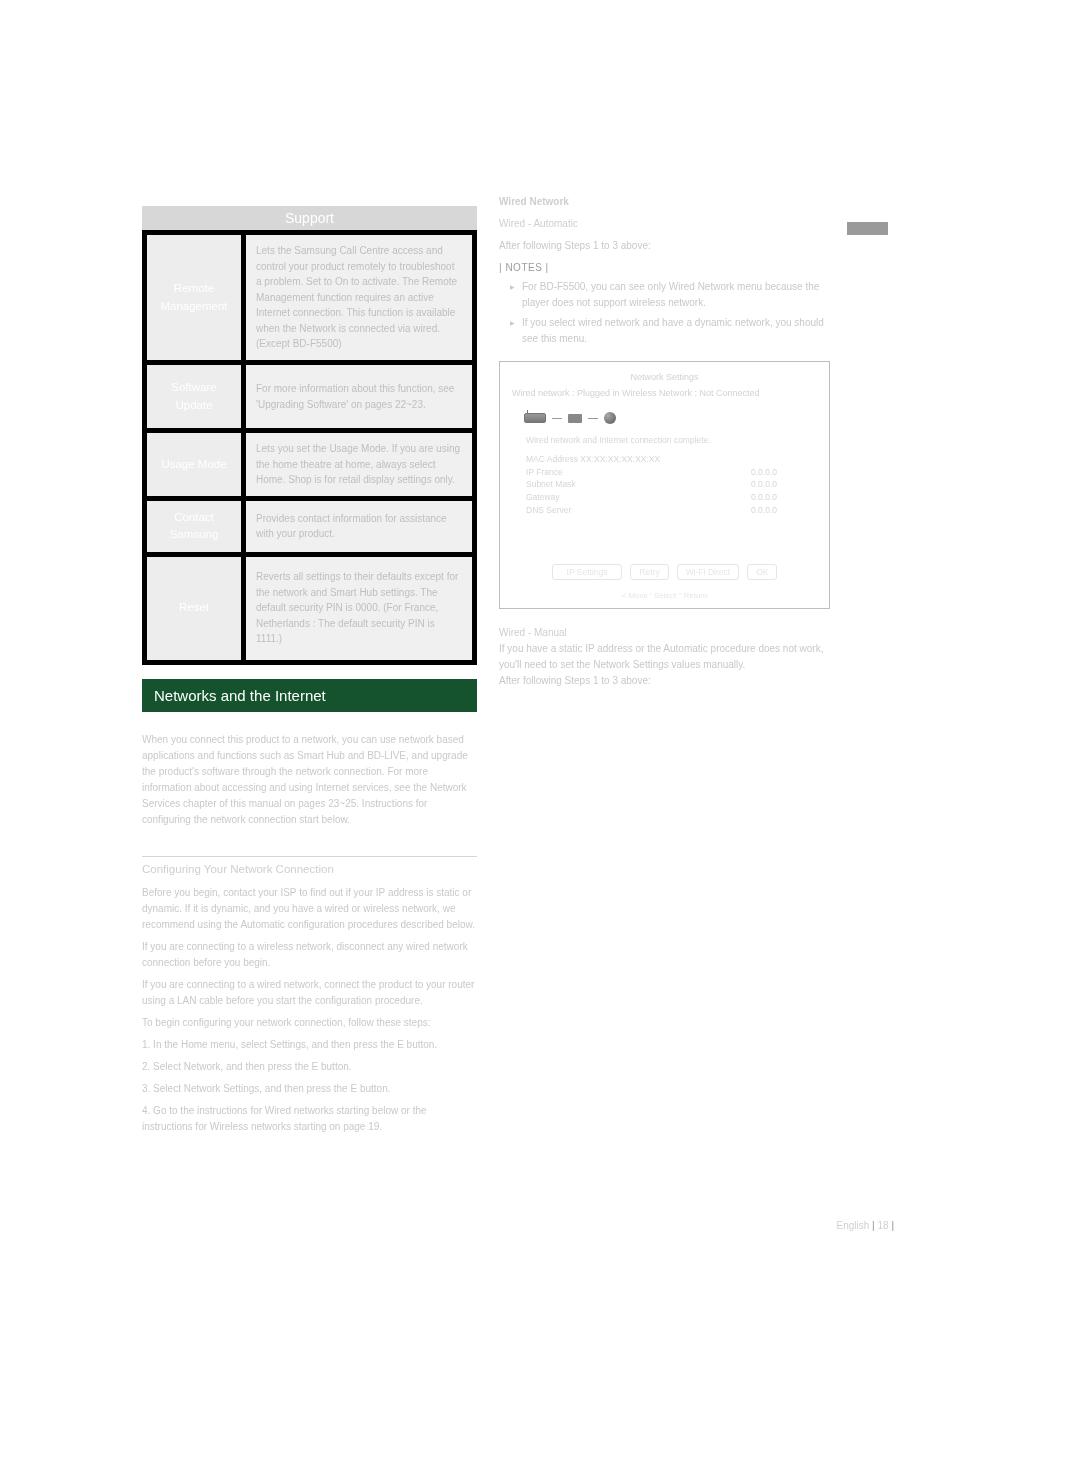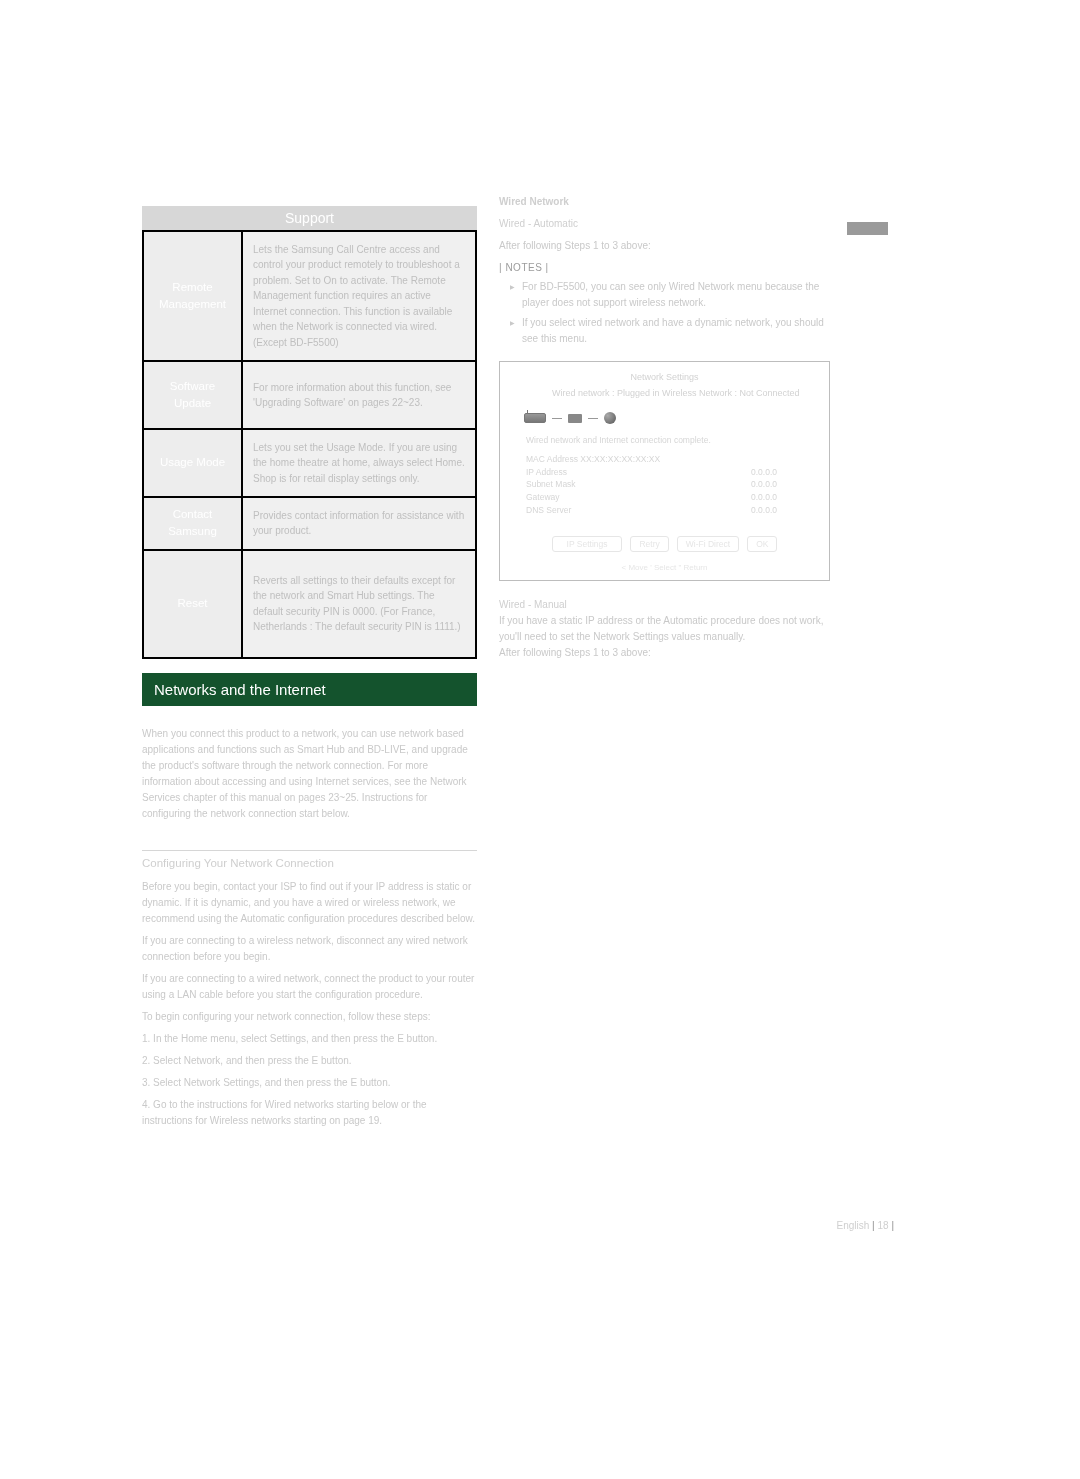--- a/index.html
+++ b/index.html
@@ -36,21 +36,21 @@
     color: #ffffff;
     text-align: center;
     font-size: 14px;
     padding: 4px 0;
   }
   .support-table {
     width: 100%;
     border-collapse: collapse;
   }
   .support-table td {
-    border: 2px solid #000000;
+    border: 5px solid #000000;
     background: #f0f0f0;
     vertical-align: middle;
     font-size: 11px;
     line-height: 1.5;
     padding: 8px 10px;
     color: #cfcfcf;
   }
   .support-table td.label {
     width: 99px;
     text-align: center;
@@ -123,37 +123,36 @@
     font-size: 6px;
     color: #c9c9c9;
     position: absolute;
     left: -12px;
     top: 4px;
   }
 
   .network-box {
     margin-top: 14px;
     border: 1px solid #bdbdbd;
-    height: 220px;
+    height: 248px;
     position: relative;
     padding: 10px 12px;
     font-size: 9px;
     color: #cfcfcf;
   }
   .network-box .box-title {
     text-align: center;
     font-size: 9px;
     color: #d2d2d2;
     margin-bottom: 6px;
   }
   .network-box .box-status {
     font-size: 9px;
     color: #d2d2d2;
     margin-bottom: 14px;
-    margin-left: 40px;
   }
   .net-icons {
     display: flex;
     align-items: center;
     gap: 6px;
     margin-left: 12px;
     margin-bottom: 10px;
   }
   .icon-router {
     width: 22px; height: 10px;
@@ -297,21 +296,21 @@
     <div class="net-icons">
       <span class="icon-router"></span>
       <span class="dash"></span>
       <span class="icon-modem"></span>
       <span class="dash"></span>
       <span class="icon-globe"></span>
     </div>
     <div class="mac-line">Wired network and Internet connection complete.</div>
     <div style="height:6px;"></div>
     <div class="mac-line">MAC Address  XX:XX:XX:XX:XX:XX</div>
-    <div class="ip-line"><span>0.0.0.0</span><span style="float:none;">IP Address</span></div>
+    <div class="ip-line"><span>0.0.0.0</span><span style="float:none;">IP France</span></div>
     <div class="ip-line"><span>0.0.0.0</span><span style="float:none;">Subnet Mask</span></div>
     <div class="ip-line"><span>0.0.0.0</span><span style="float:none;">Gateway</span></div>
     <div class="ip-line"><span>0.0.0.0</span><span style="float:none;">DNS Server</span></div>
 
     <div class="btn-row">
       <div class="btn btn-wide">IP Settings</div>
       <div class="btn">Retry</div>
       <div class="btn">Wi-Fi Direct</div>
       <div class="btn">OK</div>
     </div>

